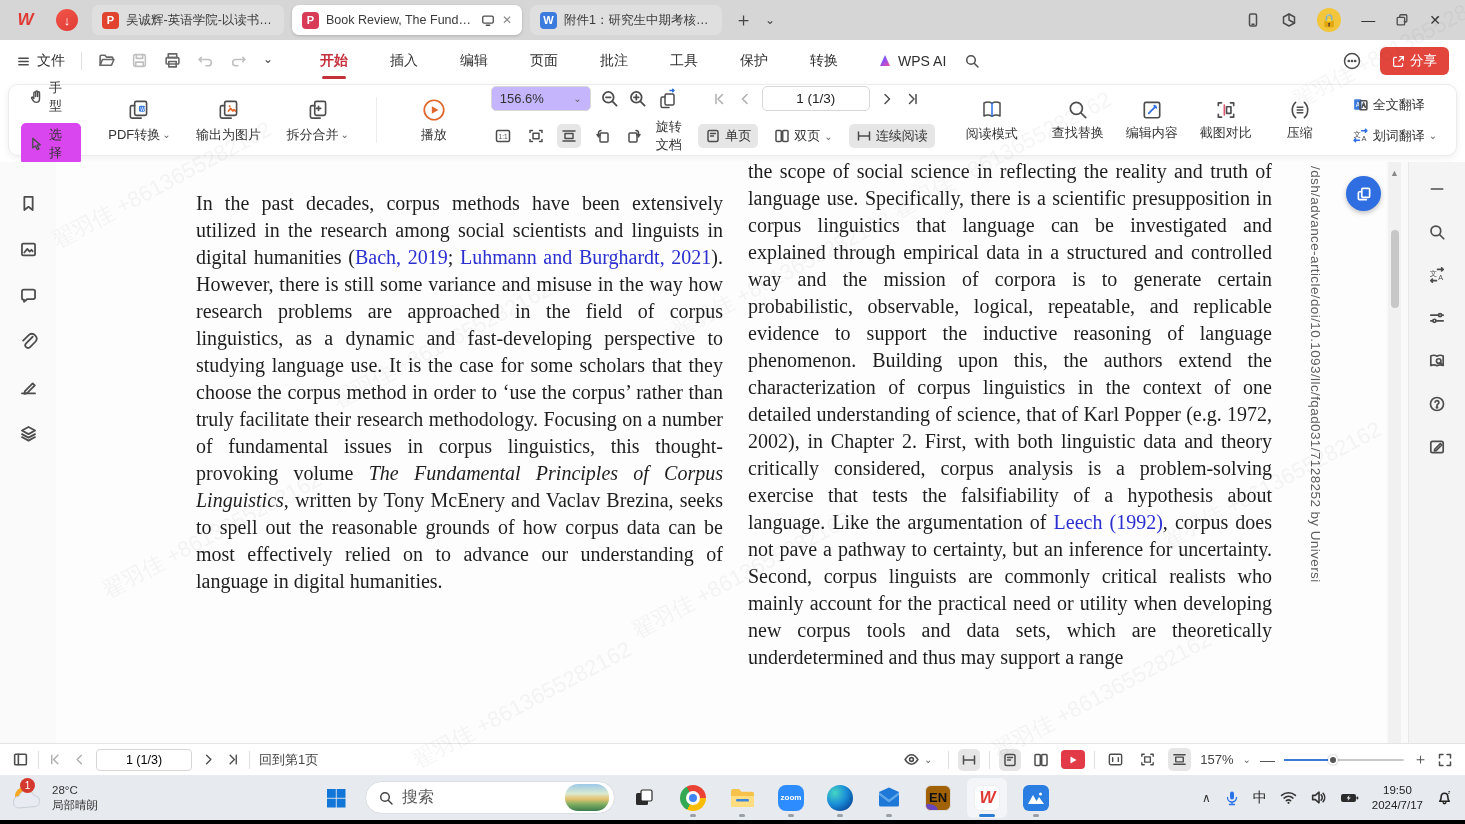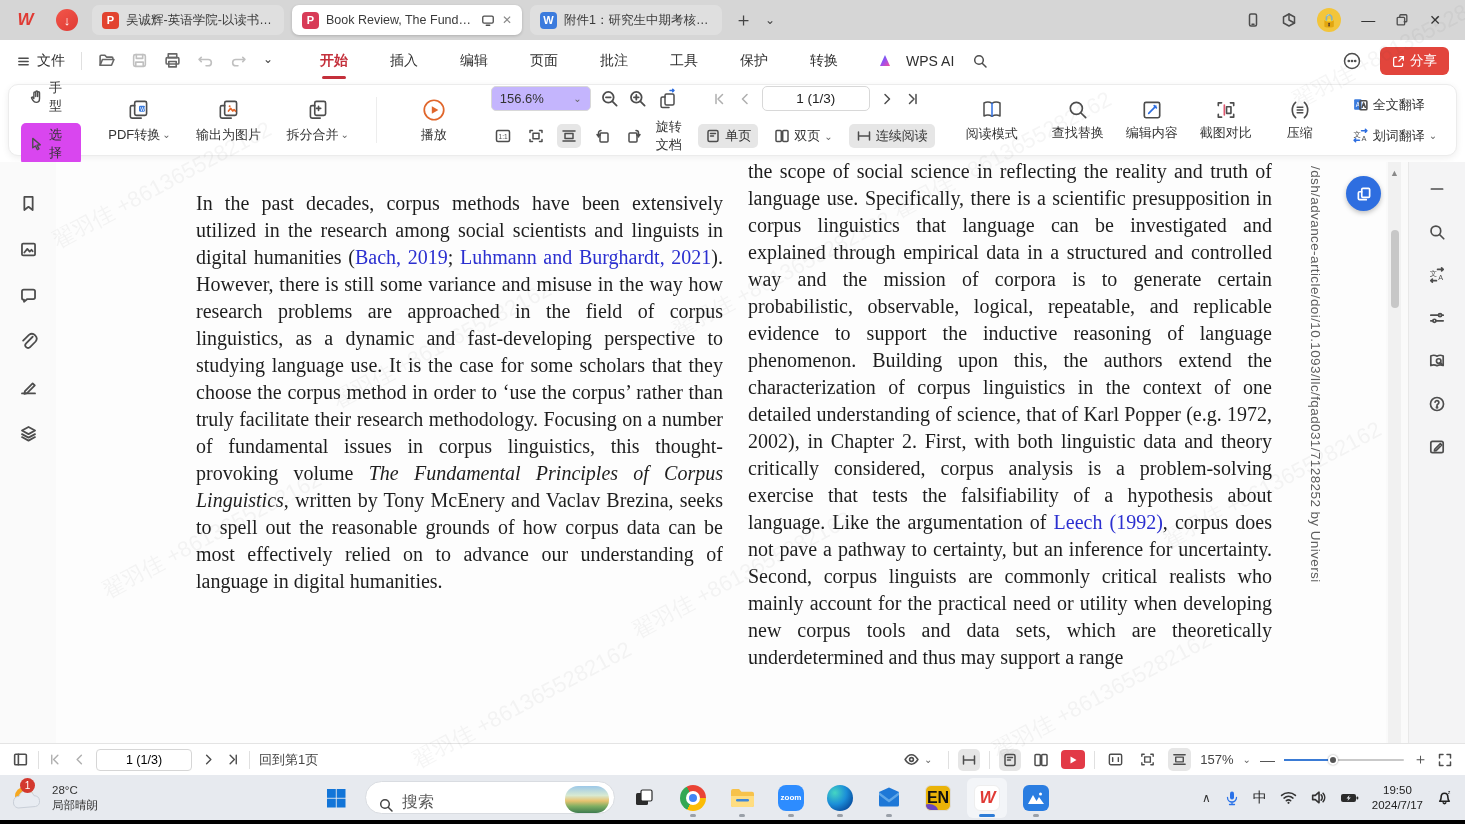--- a/index.html
+++ b/index.html
@@ -29,21 +29,21 @@
   
   .menubar { height:42px; background:#fff; display:flex; align-items:center; padding:0 16px; font-size:14px; color:#2f2f2f; }
   .mb-left { display:flex; align-items:flex-start; gap:16px; }
   .mb-file { display:flex; align-items:center; gap:6px; }
   .mb-sep { width:1px; height:18px; background:#e0e0e0; }
   .qa-ic { opacity:.85; } .qa-ic.dim { opacity:.35; }
   .menu-tabs { display:flex; align-items:center; margin-left:26px; }
   .menu-tab { margin:0 21px; height:42px; display:flex; align-items:center; position:relative; cursor:default; }
   .menu-tab.active { color:#c4303b; font-weight:bold; }
   .menu-tab.active::after { content:""; position:absolute; left:2px; right:2px; bottom:3px; height:3px; border-radius:2px; background:#c4303b; }
-  .wpsai { display:flex; align-items:center; gap:13px; margin:0 18px; }
+  .wpsai { display:flex; align-items:center; gap:5px; margin:0 18px; }
   .mb-right { margin-left:auto; display:flex; align-items:center; gap:18px; }
   .share-btn { background:#e2453c; color:#fff; border:none; border-radius:6px; height:28px; padding:0 12px; font-size:13.5px; display:flex; align-items:center; gap:5px; }
 
   
   .toolwrap { padding:2px 8px 6px; background:#fff; }
   .toolbar { height:72px; border:1px solid #ececec; border-radius:10px; box-shadow:0 2px 7px rgba(0,0,0,.07); display:flex; align-items:center; padding:0 12px; gap:28px; font-size:13px; color:#333; background:#fff; }
   .vdiv { width:1px; height:46px; background:#ededed; flex:none; }
   .stackA { display:flex; flex-direction:column; gap:5px; }
   .toolrowbtn { display:flex; align-items:center; gap:5px; padding:3px 8px; border-radius:5px; }
   .toolrowbtn.sel { background:#d946ef; }
@@ -91,35 +91,35 @@
   .slider .knob { position:absolute; left:44px; top:-4px; width:10px; height:10px; border-radius:50%; background:#555; border:2px solid #fff; box-shadow:0 0 2px rgba(0,0,0,.4); }
 
   
   .taskbar { height:45px; background:#e7eaef; position:relative; display:flex; align-items:center; }
   .blackstrip { height:4px; background:#000; }
   .tb-weather { display:flex; align-items:center; gap:8px; padding-left:10px; }
   .w-icon { position:relative; width:34px; height:32px; }
   .w-badge { position:absolute; top:-4px; left:10px; background:#d3392f; color:#fff; font-size:10px; width:15px; height:15px; border-radius:50%; display:flex; align-items:center; justify-content:center; z-index:2; }
   .w-text { font-size:11.5px; color:#333; line-height:1.25; }
   .tb-center { position:absolute; left:316px; display:flex; align-items:center; gap:9px; height:100%; }
-  .searchpill { width:250px; height:33px; background:#fff; border:1px solid #d9dce1; border-radius:17px; display:flex; align-items:flex-end; padding:0 5px 0 12px; gap:8px; color:#5a5a5a; }
+  .searchpill { width:250px; height:33px; background:#fff; border:1px solid #d9dce1; border-radius:17px; display:flex; align-items:center; padding:0 5px 0 12px; gap:8px; color:#5a5a5a; }
   .sp-img { margin-left:auto; width:44px; height:27px; border-radius:13px; background:linear-gradient(180deg,#9cc8e8 0%,#d8ead2 35%,#e8c370 55%,#7fae62 75%,#3c7a4e 100%); }
   .appbtn { width:40px; height:40px; border-radius:6px; display:flex; align-items:center; justify-content:center; position:relative; }
   .appbtn.activeapp { background:#f3f5f8; }
   .rundot { position:absolute; bottom:1px; left:50%; transform:translateX(-50%); width:6px; height:3px; border-radius:2px; background:#9aa0a8; }
   .rundot.blue { width:16px; background:#2e7cd6; }
   .appic { width:26px; height:26px; border-radius:6px; display:flex; align-items:center; justify-content:center; color:#fff; font-size:9px; font-weight:bold; }
   .chrome { border-radius:50%; background:conic-gradient(from -30deg,#ea4335 0 33%,#fbbc05 0 66%,#34a853 0 100%); position:relative; }
   .chrome::before { content:""; position:absolute; inset:6px; background:#fff; border-radius:50%; }
   .chrome::after { content:""; position:absolute; inset:9px; background:#4285f4; border-radius:50%; }
   .edge { border-radius:50%; background:radial-gradient(circle at 30% 30%,#45d6c2 0%,#1b8ed8 45%,#0b57a8 75%,#083e85 100%); }
   .zoomapp { background:#2d8cff; border-radius:8px; font-size:8px; }
   .folder { position:relative; }
   .mailapp,.mtnapp { background:#2a7de1; }
-  .enapp { background:#eab308; color:#111; font-size:16px; border:1px solid #ddd; position:relative; overflow:hidden; }
+  .enapp { background:#a16207; color:#111; font-size:13px; border:1px solid #ddd; position:relative; overflow:hidden; }
   .enapp::after { content:""; position:absolute; left:-6px; bottom:-8px; width:18px; height:14px; background:#6b46c1; border-radius:50%; }
   .wpsapp { background:#fff; border:1px solid #eee; }
   .tb-tray { margin-left:auto; display:flex; align-items:center; gap:13px; padding-right:12px; color:#333; }
   .tray-time { text-align:center; font-size:11.5px; line-height:1.3; color:#222; }
   .ime { font-size:14px; color:#222; }
   .tray-car { font-size:12px; color:#333; }
 </style>
 </head>
 <body>
 

